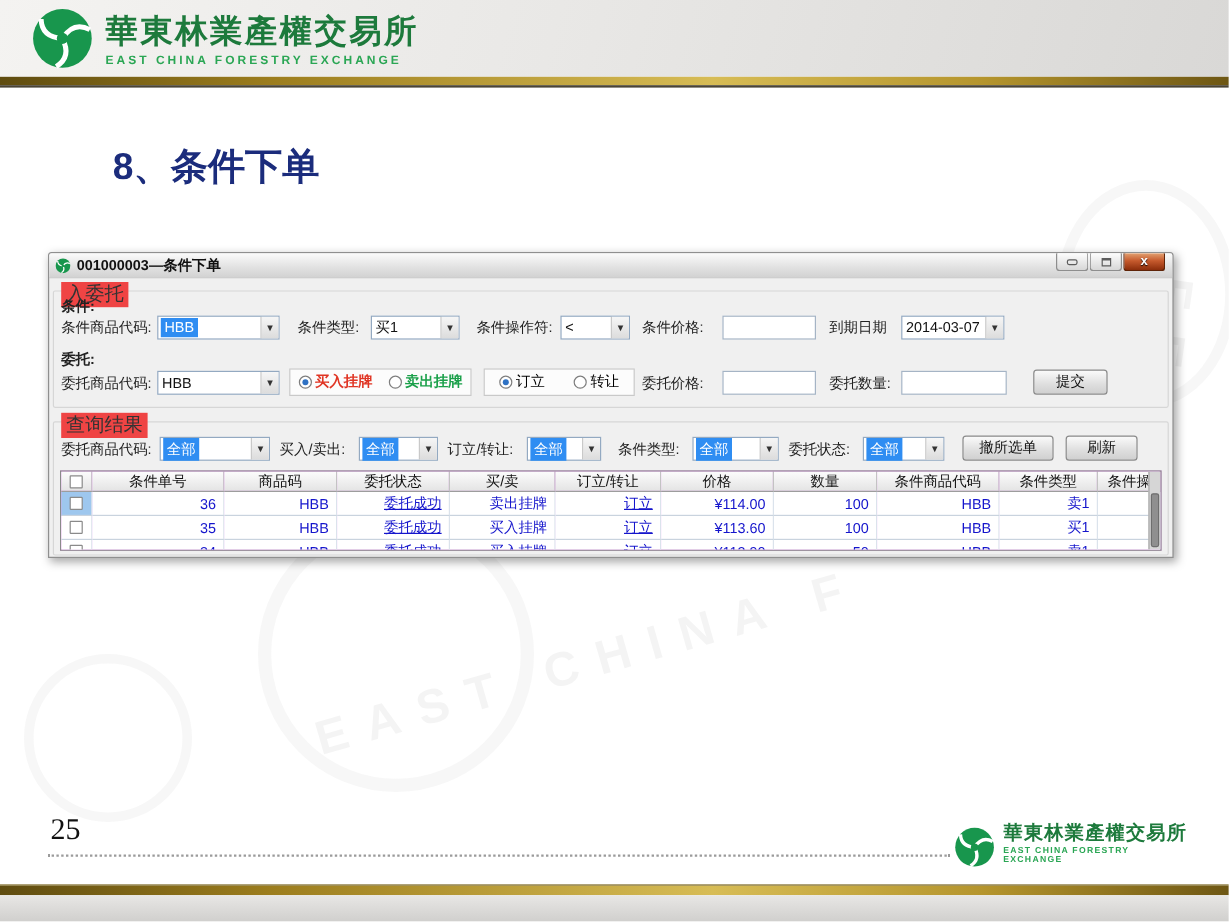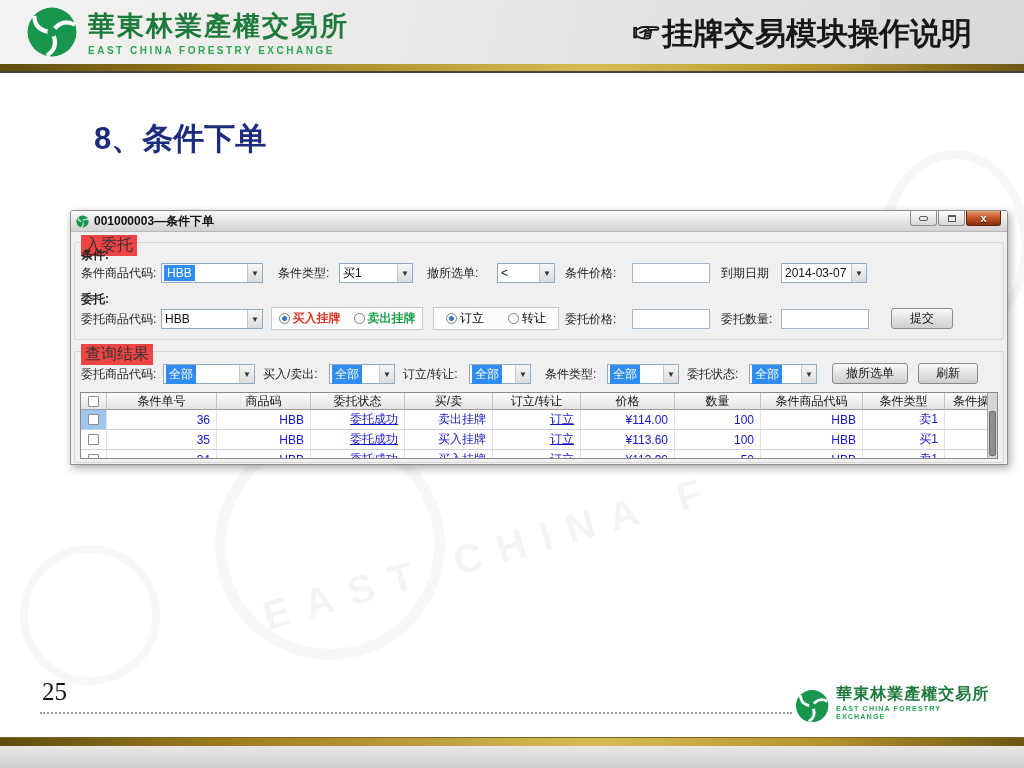--- a/index.html
+++ b/index.html
@@ -32,21 +32,21 @@
   .wm2 { left:20px; top:545px; width:140px; height:140px; border-width:8px; }
   .wm3 { left:880px; top:150px; width:150px; height:190px; border-width:9px; }
   .wm-text { font-weight:bold; font-size:40px; letter-spacing:16px; transform:rotate(-16deg); }
   .wm-text1 { left:255px; top:530px; }
   .wm-side { left:948px; top:230px; font-weight:bold; font-size:44px; letter-spacing:4px;
              writing-mode:vertical-lr; transform:rotate(8deg); }
 
   
   .dialog { position:absolute; left:40px; top:210px; width:938px; height:255px;
             background:#f0f0f0; border:1px solid #8f8f8f; border-radius:3px 3px 0 0;
-            box-shadow:2px 3px 8px rgba(0,0,0,0.35);margin-left:30px; }
+            box-shadow:2px 3px 8px rgba(0,0,0,0.35); }
   .titlebar { position:relative; height:21px; border-bottom:1px solid #b9b9b9; border-radius:2px 2px 0 0;
               background:linear-gradient(#fbfbfb,#e3e3e3 55%,#d2d2d2); display:flex; align-items:center; }
   .titlebar svg { width:13px; height:13px; margin:0 5px 0 5px; }
   .win-title { font-size:12px; font-weight:bold; color:#111; }
   .winbtns { position:absolute; right:6px; top:0; display:flex; }
   .winbtn { width:27px; height:15px; margin-left:1px; border:1px solid #8e8e8e; border-top:none;
             background:linear-gradient(#fdfdfd,#d7d7d7); border-radius:0 0 3px 3px;
             display:flex; align-items:center; justify-content:center; }
   .winbtn .min-glyph { width:9px; height:5px; border:1px solid #5c5c5c; border-radius:2px; }
   .winbtn .max-glyph { width:8px; height:7px; border:1px solid #5c5c5c; border-top-width:2px; }
@@ -150,21 +150,20 @@
   <div class="hdr">
     <div class="hdr-logo">
       <svg viewBox="0 0 100 100">
           <use href="#swirl"></use>
         </svg>
       <div class="hdr-logo-txt">
         <span class="hdr-logo-cn">華東林業產權交易所</span>
         <span class="hdr-logo-en">EAST CHINA FORESTRY EXCHANGE</span>
       </div>
     </div>
-    <div class="hdr-title">☞挂牌交易模块操作说明</div>
   </div>
   <div class="gold-bar gold-top"></div>
 
   <div class="heading">8、条件下单</div>
 
   <div class="dialog">
     <div class="titlebar">
       <svg viewBox="0 0 100 100">
           <use href="#swirl"></use>
         </svg>
@@ -193,21 +192,21 @@
         <div class="combo" style="left:86px; top:20px; width:102px;">
           <span class="combo-val hl">HBB</span>
           <span class="combo-sp"></span>
           <span class="combo-arrow">▼</span>
         </div>
         <span class="lbl" style="left:203px; top:20px;">条件类型:</span>
         <div class="combo" style="left:264px; top:20px; width:74px;">
           <span class="combo-val">买1</span>
           <span class="combo-arrow">▼</span>
         </div>
-        <span class="lbl" style="left:352px; top:20px;">撤所选单:</span>
+        <span class="lbl" style="left:352px; top:20px;">条件操作符:</span>
         <div class="combo" style="left:422px; top:20px; width:58px;">
           <span class="combo-val">&lt;</span>
           <span class="combo-arrow">▼</span>
         </div>
         <span class="lbl" style="left:490px; top:20px;">条件价格:</span>
         <input class="txt-input" style="left: 557px; top: 20px; width: 78px;" value="">
         <span class="lbl" style="left:646px; top:20px;">到期日期</span>
         <div class="combo" style="left:706px; top:20px; width:86px;">
           <span class="combo-val">2014-03-07</span>
           <span class="combo-arrow">▼</span>

